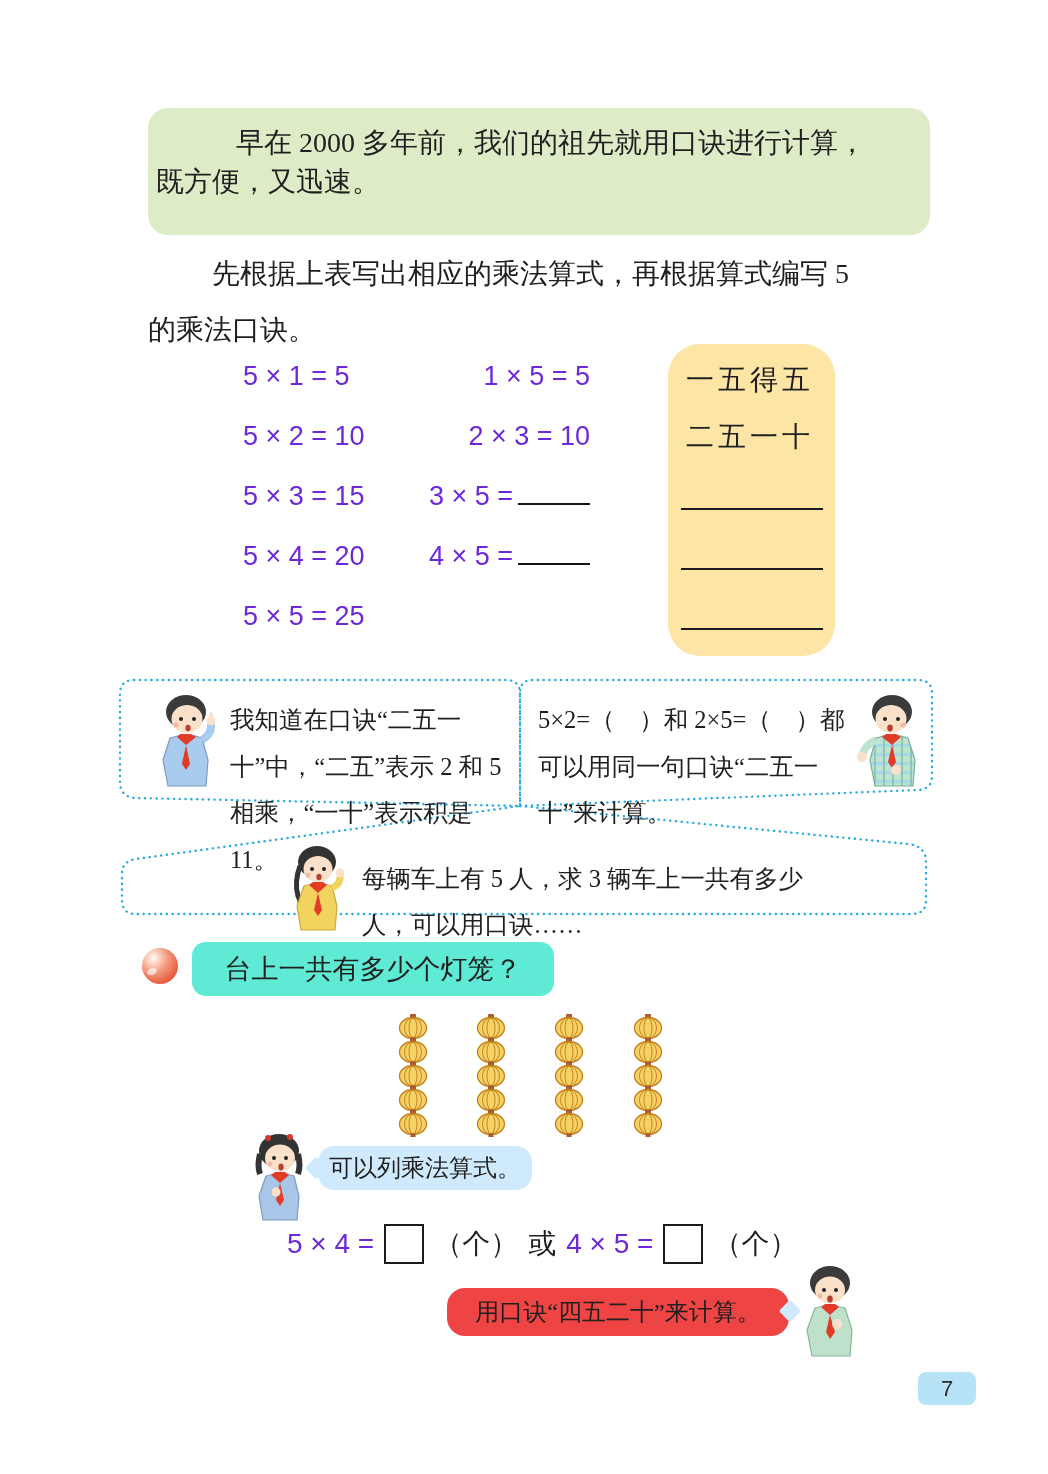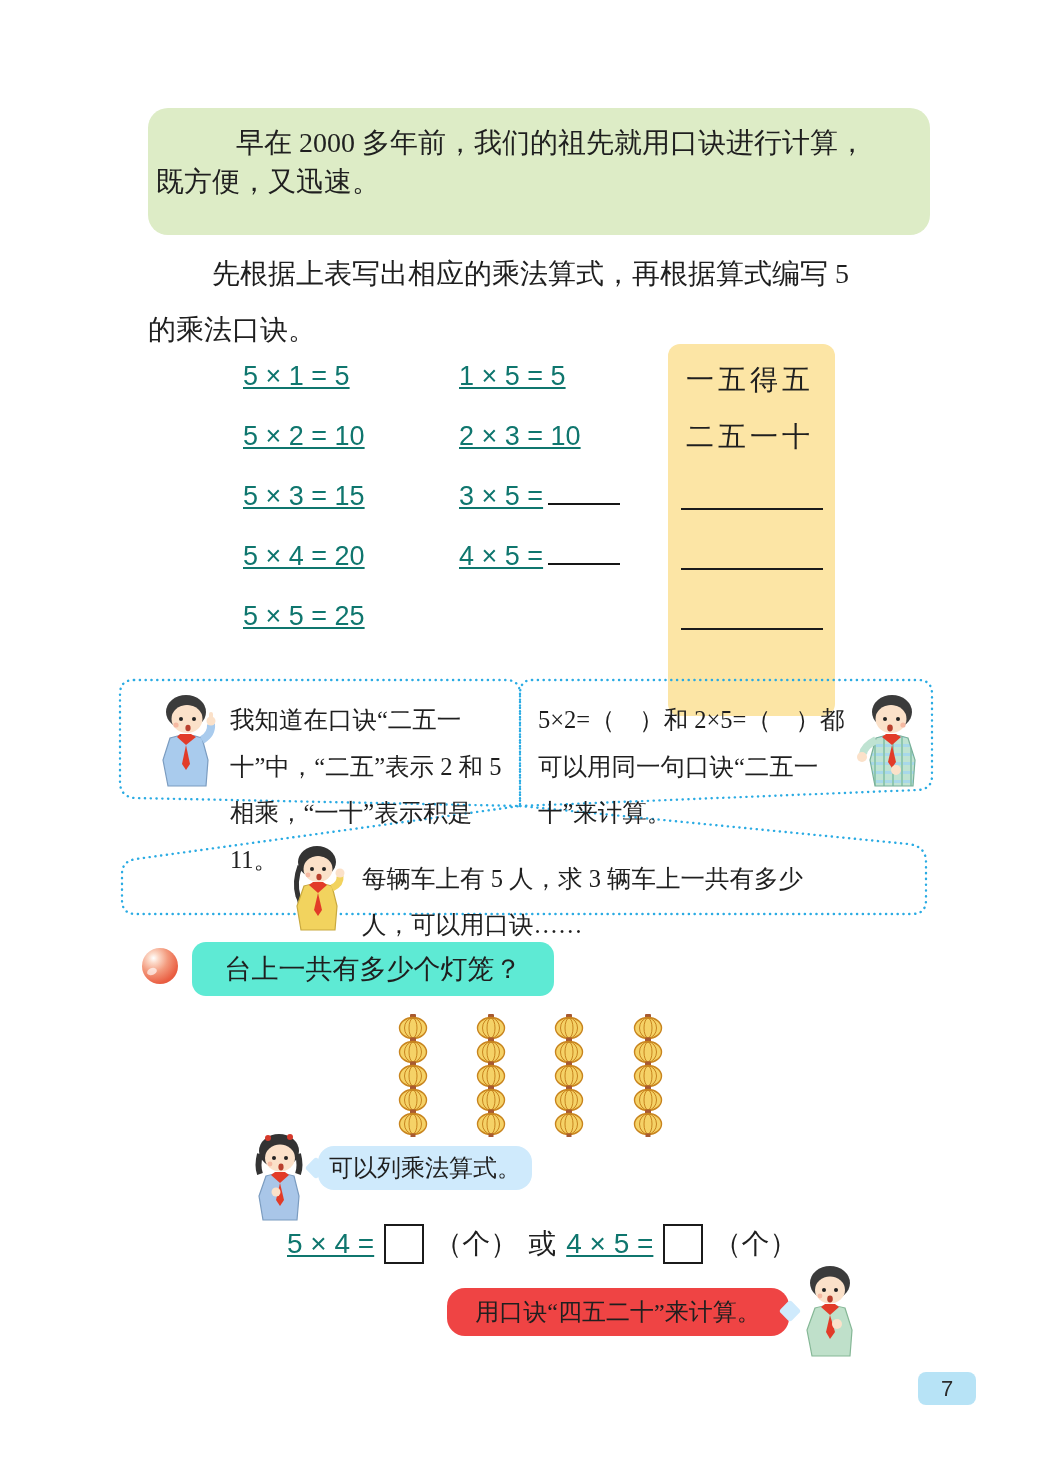--- a/index.html
+++ b/index.html
@@ -1,43 +1,43 @@
 <!DOCTYPE html>
 <html><head>
 <meta charset="utf-8">
 <style>
   html,body{margin:0;padding:0;background:#ffffff;}
   body{width:1048px;height:1474px;position:relative;overflow:hidden;
        font-family:"Liberation Serif","DejaVu Serif",serif;color:#1f1f1f;}
   .abs{position:absolute;}
   .cn{font-family:"Liberation Serif","DejaVu Serif",serif;}
-  .num{font-family:"Liberation Sans","DejaVu Sans",sans-serif;color:#0f766e;text-decoration:underline;}
+  .num{font-family:"Liberation Sans","DejaVu Sans",sans-serif;color:#6d28d9;}
 
   
   .intro-box{left:148px;top:108px;width:782px;height:127px;border-radius:20px;
              background:#ddecc6;}
   .intro-box .l1{position:absolute;left:24px;top:17px;width:740px;
                  font-size:28px;line-height:36px;padding-left:64px;}
   .intro-box .l2{position:absolute;left:8px;top:56px;width:740px;
                  font-size:28px;line-height:36px;}
 
   
   .instr{left:148px;top:246px;width:792px;font-size:28px;line-height:56px;}
   .instr .l1{padding-left:64px;}
 
   
   .eq-col{top:346px;font-size:27px;line-height:60px;}
   .eq-col .row{height:60px;white-space:nowrap;}
   .eq-left{left:243px;}
-  .eq-right{left:459px;}
+  .eq-right{left:429px;text-align:right;}
   .blankline{display:inline-block;width:72px;height:6px;
              border-bottom:2.5px solid #161616;margin-left:5px;}
 
   
-  .rhyme-box{left:668px;top:344px;width:167px;height:372px;border-radius:12px;
+  .rhyme-box{left:668px;top:344px;width:167px;height:312px;border-radius:32px;
              background:#fce5a5;}
   .rhyme-box .r1{position:absolute;left:18px;top:17px;font-size:28px;letter-spacing:4px;}
   .rhyme-box .r2{position:absolute;left:18px;top:74px;font-size:28px;letter-spacing:4px;}
   .rhyme-blank{position:absolute;left:13px;width:142px;height:0;
                border-top:2.5px solid #1b1b1b;}
 
   
   .dlg-svg{left:112px;top:674px;}
   .dlg-text{font-size:24.5px;line-height:46.5px;}
   .tl-text{left:230px;top:697px;width:296px;}

